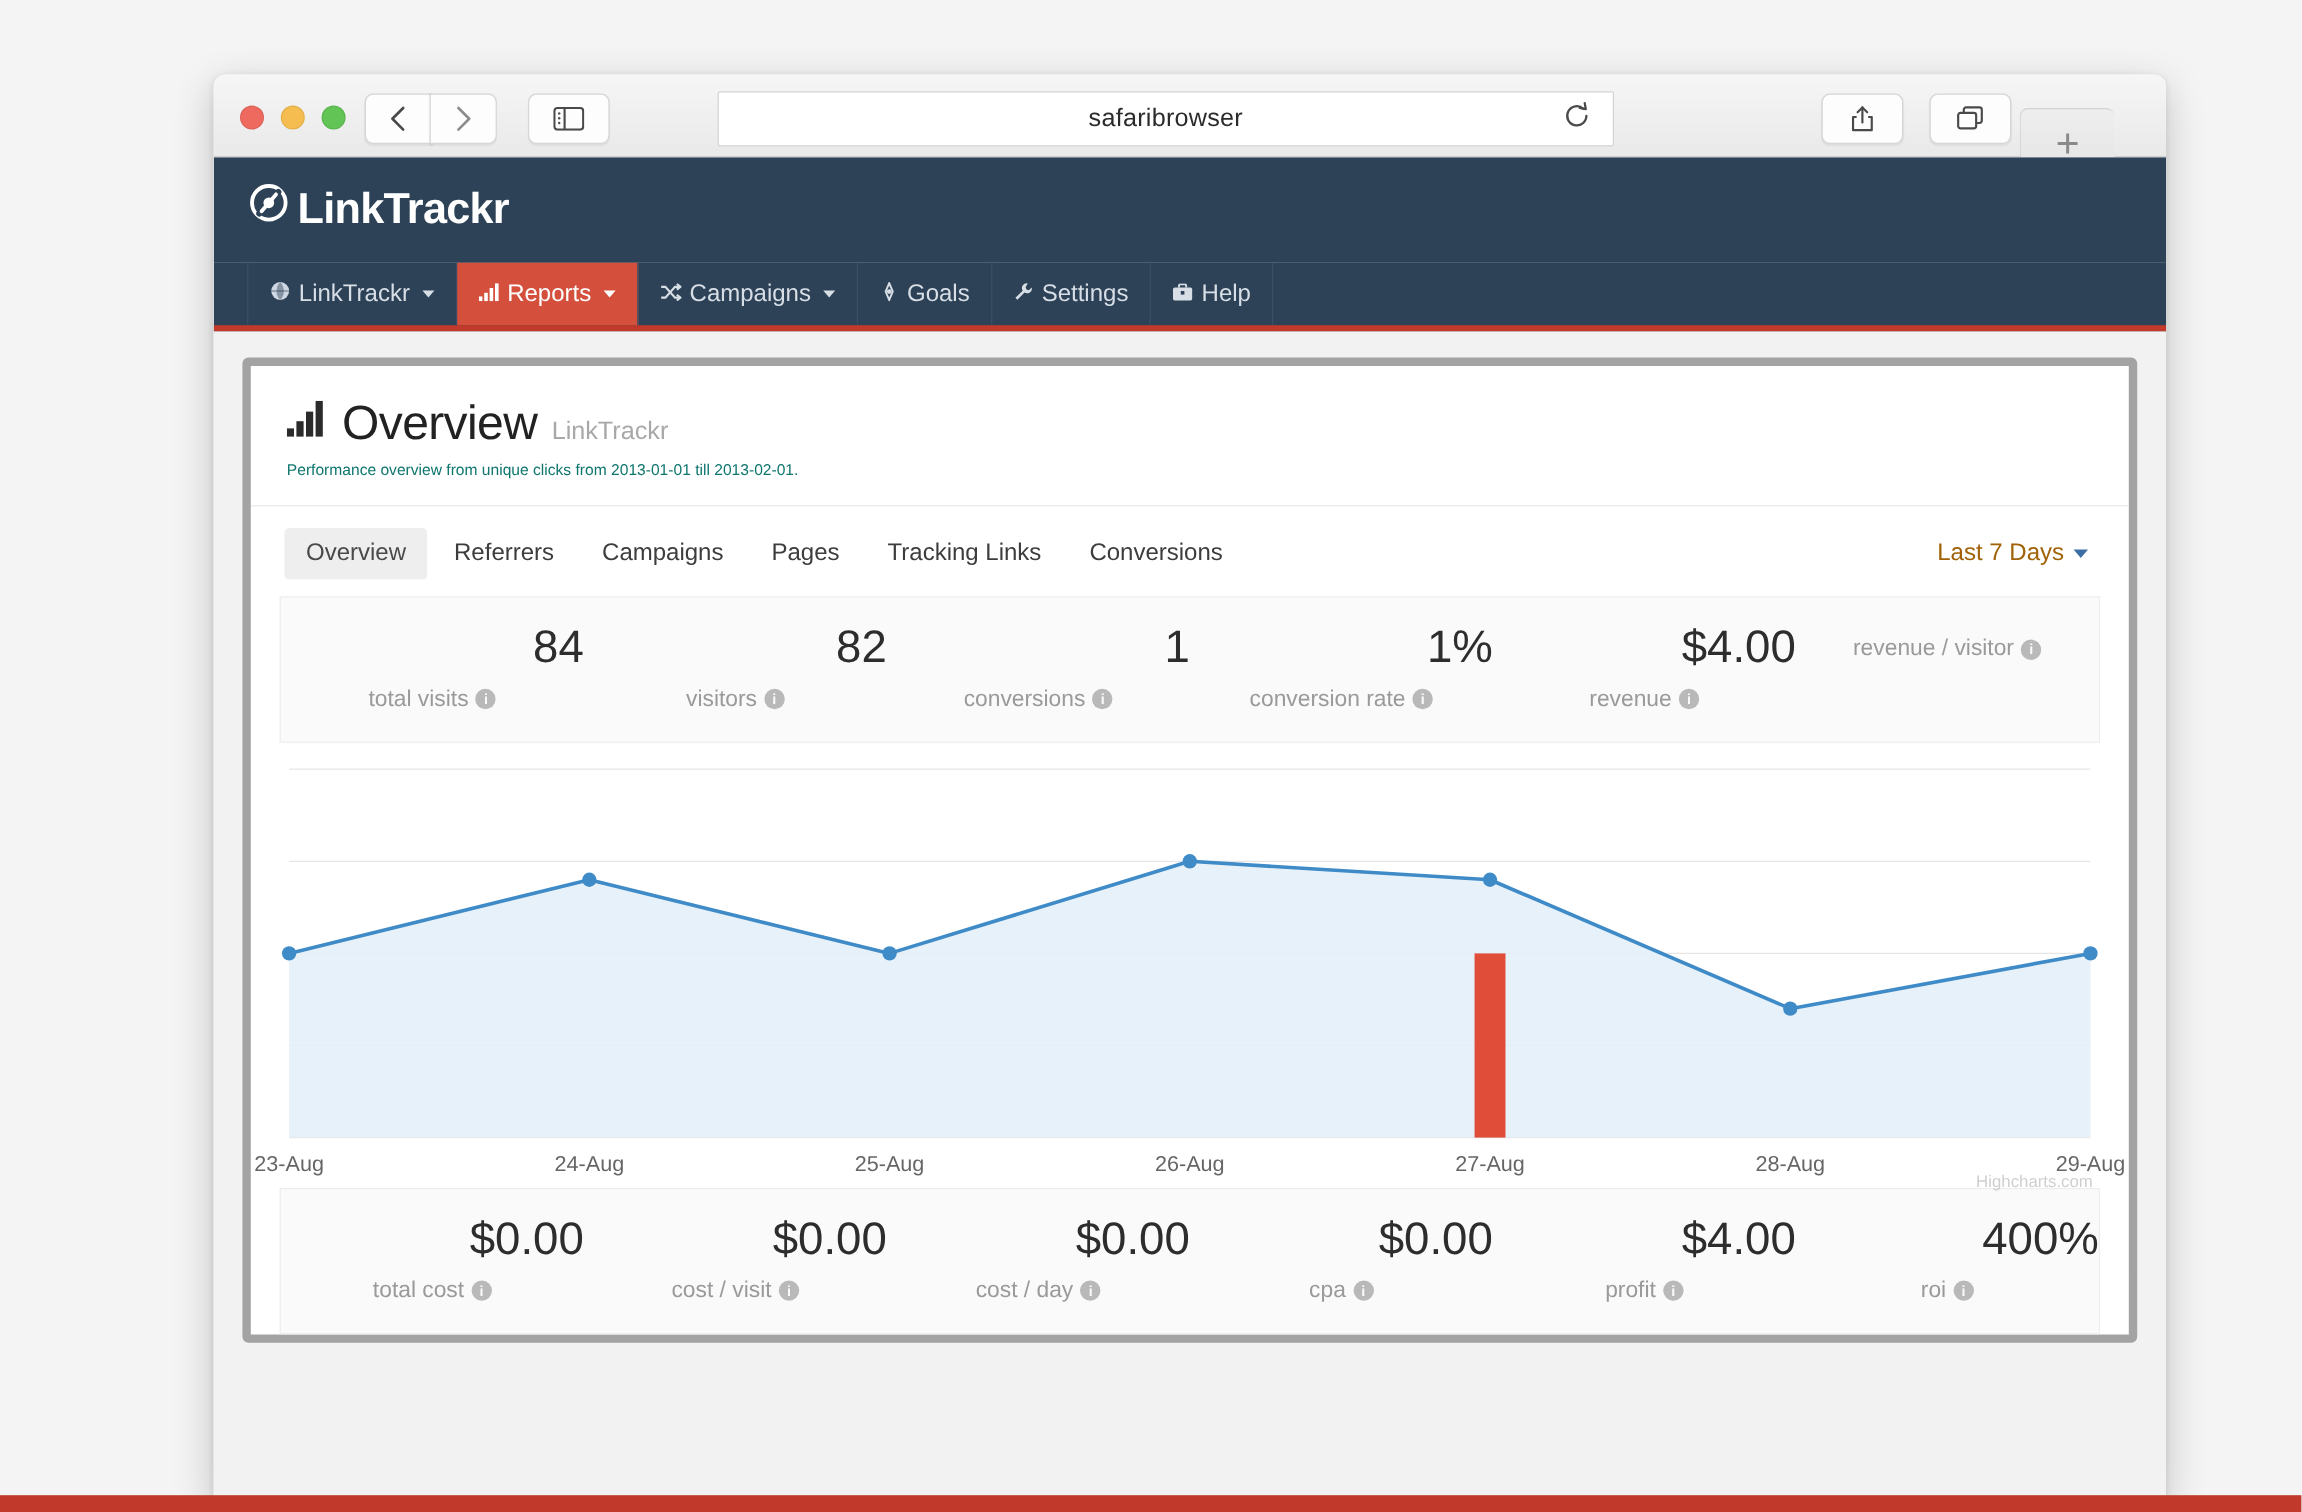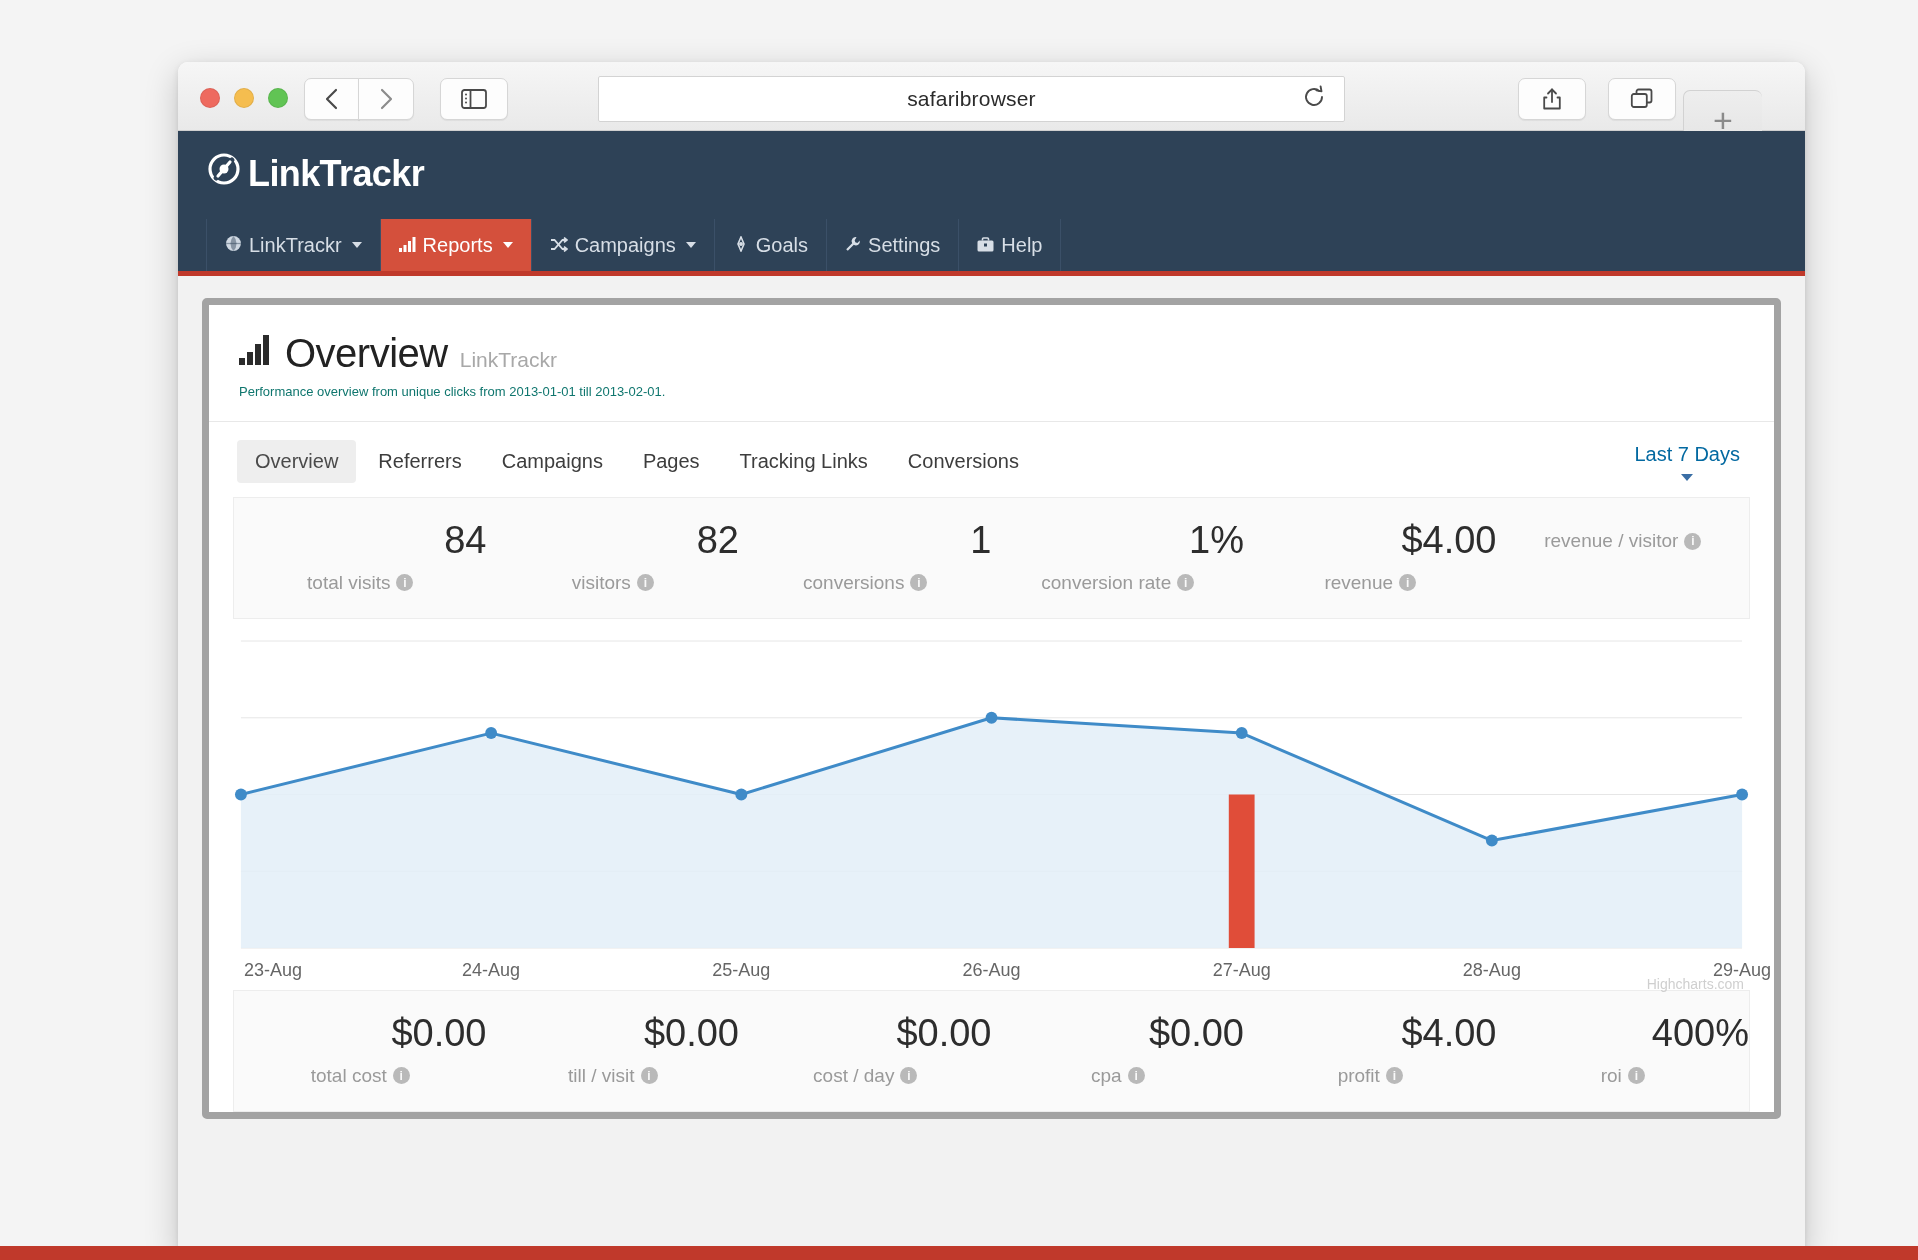--- a/index.html
+++ b/index.html
@@ -107,21 +107,21 @@
 
   .tabsrow{
     display:flex;align-items:center;justify-content:space-between;
     padding:18px 28px 14px 28px;
   }
   .tabs{display:flex;gap:4px;}
   .tab{
     padding:10px 18px;font-size:20px;color:#3d3d3d;border-radius:4px;white-space:nowrap;
   }
   .tab.active{background:#eeeeee;color:#4a4a4a;}
-  .daterange{display:flex;align-items:center;gap:8px;font-size:20px;color:#0369a1;padding-right:6px;flex-direction:column;}
+  .daterange{display:flex;align-items:center;gap:8px;font-size:20px;color:#a16207;padding-right:6px;}
   .daterange .caret{
     width:0;height:0;border-left:6px solid transparent;border-right:6px solid transparent;
     border-top:7px solid #3a6ea5;
   }
 
   .statsbar{
     margin:0 24px;background:#fafafa;border:1px solid #ededed;
     display:flex;
   }
   .statsbar.bottom{}
@@ -403,21 +403,21 @@
                   <circle cx="8" cy="159.5" r="6" fill="#3f8bc8"></circle>
                   <circle cx="260.33333333333337" cy="98.10000000000001" r="6" fill="#3f8bc8"></circle>
                   <circle cx="512.6666666666667" cy="159.5" r="6" fill="#3f8bc8"></circle>
                   <circle cx="765" cy="82.75" r="6" fill="#3f8bc8"></circle>
                   <circle cx="1017.3333333333334" cy="98.10000000000001" r="6" fill="#3f8bc8"></circle>
                   <circle cx="1269.6666666666667" cy="205.55" r="6" fill="#3f8bc8"></circle>
                   <circle cx="1522" cy="159.5" r="6" fill="#3f8bc8"></circle>
                 </svg>
             </div>
             <div class="xlabels" id="x-labels">
-                <span class="xlabel" style="left: 0.522876%; margin-left: 32px;">23-Aug</span>
+                <span class="xlabel" style="left: 0.522876%;">23-Aug</span>
                 <span class="xlabel" style="left: 17.0153%;">24-Aug</span>
                 <span class="xlabel" style="left: 33.5076%;">25-Aug</span>
                 <span class="xlabel" style="left: 50%;">26-Aug</span>
                 <span class="xlabel" style="left: 66.4924%;">27-Aug</span>
                 <span class="xlabel" style="left: 82.9847%;">28-Aug</span>
                 <span class="xlabel" style="left: 99.4771%;">29-Aug</span>
               </div>
             <div class="credits">Highcharts.com</div>
           </div>
 
@@ -425,21 +425,21 @@
             <div class="stat">
               <div class="val">$0.00</div>
               <div class="lbl">
                 <span>total cost</span>
                 <i class="info">i</i>
               </div>
             </div>
             <div class="stat">
               <div class="val">$0.00</div>
               <div class="lbl">
-                <span>till / visit</span>
+                <span>cost / visit</span>
                 <i class="info">i</i>
               </div>
             </div>
             <div class="stat">
               <div class="val">$0.00</div>
               <div class="lbl">
                 <span>cost / day</span>
                 <i class="info">i</i>
               </div>
             </div>

